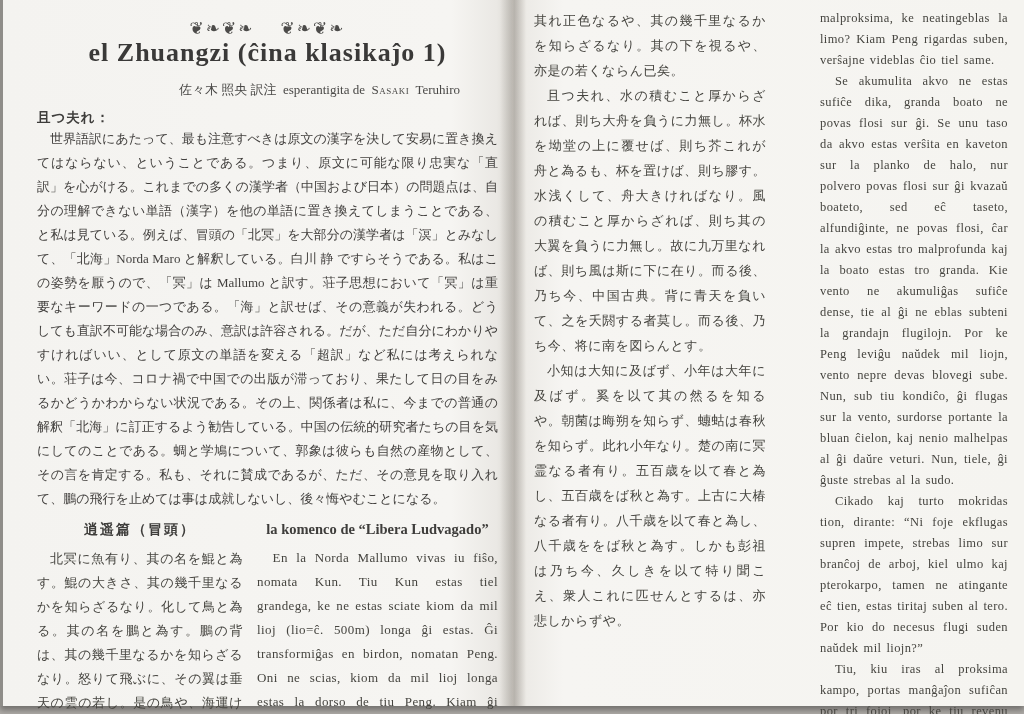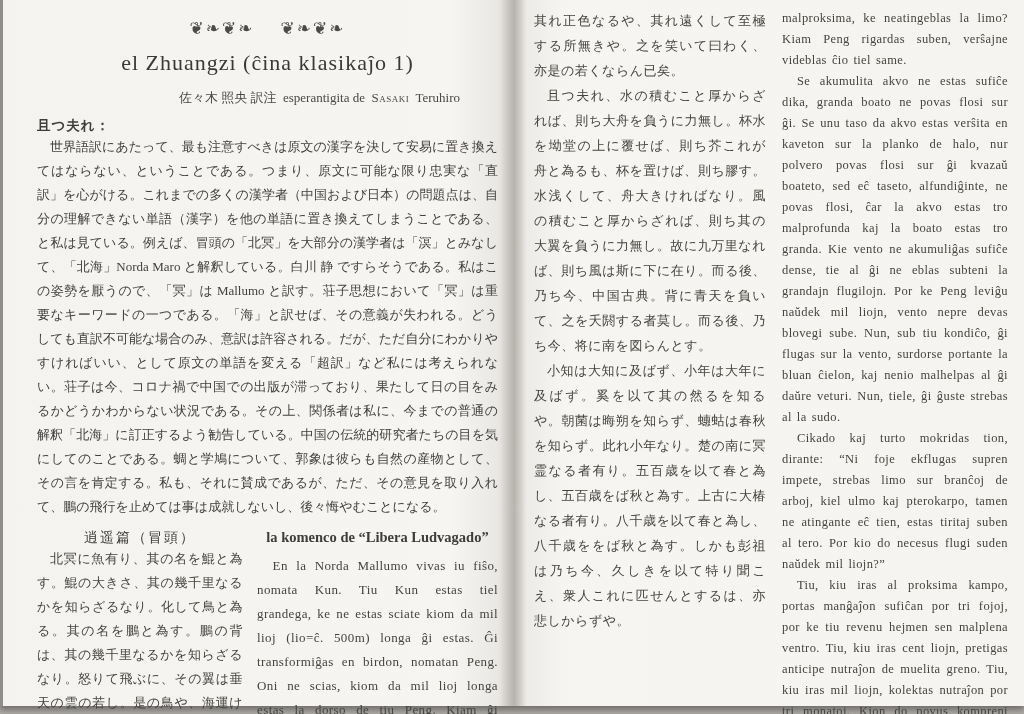--- a/index.html
+++ b/index.html
@@ -37,57 +37,57 @@
   }
   .ornament {
     font-family: "DejaVu Sans", sans-serif;
     font-size: 17px; color: #4c4b49; letter-spacing: 2px;
   }
   .main-title {
     font-size: 21px; font-weight: normal; letter-spacing: 4px;
     color: #454442; white-space: nowrap;
   }
   .subtitle {
-    text-align: center; font-weight: normal; font-size: 22px;
-    letter-spacing: 1px; margin-top: 12px; color: #3a3938;
+    text-align: center; font-weight: bold; font-size: 26px;
+    letter-spacing: 1px; color: #3a3938;
   }
   .byline {
     text-align: right; font-size: 13px; margin: 13px 38px 4px 0;
     color: #4a4947;
   }
   .byline .caps { font-variant: small-caps; letter-spacing: .5px; }
   
   .note-heading { font-weight: bold; font-size: 13.5px; margin-top: 6px; letter-spacing: 1px; }
   .note-body p {
     font-size: 13px; line-height: 24px; text-align: justify;
     text-indent: 1em; color: #413f3d;
   }
   
   .cols { display: flex; gap: 14px; margin-top: 10px; }
   .col-jp-l { width: 206px; flex: none; }
   .col-eo-l { flex: 1; }
   .col-heading-jp {
-    text-align: center; font-weight: normal; font-size: 14px;
-    letter-spacing: 2px; 
+    text-align: center; font-weight: bold; font-size: 14px;
+    letter-spacing: 2px; margin-bottom: 8px;
   }
   .col-heading-eo {
     text-align: center; font-weight: bold; font-size: 14.5px;
     margin-bottom: 8px;
   }
   .jp-body p {
     font-size: 13px; line-height: 24px; text-align: justify;
     text-indent: 1em; letter-spacing: .5px; color: #45443f;
   }
   .page-right .jp-body p { line-height: 25px; }
   .eo-body p {
     font-size: 13px; line-height: 24px; text-align: justify;
     text-indent: 1.2em; letter-spacing: .4px; word-spacing: 2px; color: #45443f;
   }
   .page-right .eo-body p {
-    font-size: 12.5px; line-height: 21px; word-spacing: 1.5px;
+    font-size: 12.5px; line-height: 21px; word-spacing: 1.5px; margin-left: 38px;
   }
   .no-indent p:first-child { text-indent: 0; }
   
   .cols-right { display: flex; gap: 16px; margin-top: 2px; }
   .col-jp-r { width: 232px; flex: none; }
   .col-eo-r { flex: 1; }
   
   .gutter {
     position: absolute; left: 500px; top: 0; width: 26px; height: 706px;
     background: linear-gradient(to right, rgba(90,85,78,0) 0%, rgba(90,85,78,.22) 45%, rgba(90,85,78,.30) 55%, rgba(90,85,78,0) 100%);
@@ -138,21 +138,21 @@
       </div>
     </div>
 
   </div>
 
   <div class="page page-right">
 
     <div class="cols-right">
       <div class="col-jp-r">
         <div class="jp-body no-indent">
-          <p>其れ正色なるや、其れ遠くして至極する所無きや。之を笑いて曰わく、亦是の若くならん已矣。</p>
+          <p>其れ正色なるや、其の幾千里なるかを知らざるなり。其の下を視るや、亦是の若くならん已矣。</p>
           <p>且つ夫れ、水の積むこと厚からざれば、則ち大舟を負うに力無し。杯水を坳堂の上に覆せば、則ち芥これが舟と為るも、杯を置けば、則ち膠す。水浅くして、舟大きければなり。風の積むこと厚からざれば、則ち其の大翼を負うに力無し。故に九万里なれば、則ち風は斯に下に在り。而る後、乃ち今、中国古典。背に青天を負いて、之を夭閼する者莫し。而る後、乃ち今、将に南を図らんとす。</p>
           <p>小知は大知に及ばず、小年は大年に及ばず。奚を以て其の然るを知るや。朝菌は晦朔を知らず、蟪蛄は春秋を知らず。此れ小年なり。楚の南に冥霊なる者有り。五百歳を以て春と為し、五百歳をば秋と為す。上古に大椿なる者有り。八千歳を以て春と為し、八千歳ををば秋と為す。しかも彭祖は乃ち今、久しきを以て特り聞こえ、衆人これに匹せんとするは、亦悲しからずや。</p>
         </div>
       </div>
       <div class="col-eo-r">
         <div class="eo-body no-indent">
           <p>malproksima, ke neatingeblas la limo? Kiam Peng rigardas suben, verŝajne videblas ĉio tiel same.</p>
           <p>Se akumulita akvo ne estas sufiĉe dika, granda boato ne povas flosi sur ĝi. Se unu taso da akvo estas verŝita en kaveton sur la planko de halo, nur polvero povas flosi sur ĝi kvazaŭ boateto, sed eĉ taseto, alfundiĝinte, ne povas flosi, ĉar la akvo estas tro malprofunda kaj la boato estas tro granda. Kie vento ne akumuliĝas sufiĉe dense, tie al ĝi ne eblas subteni la grandajn flugilojn. Por ke Peng leviĝu naŭdek mil liojn, vento nepre devas blovegi sube. Nun, sub tiu kondiĉo, ĝi flugas sur la vento, surdorse portante la bluan ĉielon, kaj nenio malhelpas al ĝi daŭre veturi. Nun, tiele, ĝi ĝuste strebas al la sudo.</p>
           <p>Cikado kaj turto mokridas tion, dirante: “Ni foje ekflugas supren impete, strebas limo sur branĉoj de arboj, kiel ulmo kaj pterokarpo, tamen ne atingante eĉ tien, estas tiritaj suben al tero. Por kio do necesus flugi suden naŭdek mil liojn?”</p>
           <p>Tiu, kiu iras al proksima kampo, portas manĝaĵon sufiĉan por tri fojoj, por ke tiu revenu hejmen sen malplena ventro. Tiu, kiu iras cent liojn, pretigas anticipe nutraĵon de muelita greno. Tiu, kiu iras mil liojn, kolektas nutraĵon por tri monatoj. Kion do povus kompreni tiuj du malgrandaj? Al malgranda scio ne eblas atingi grandan scion. Mallonga vivanto ne povas kompreni longevivulon. Kiel estas sciate pri tio? Matena fungo ne scias monaton, cikado ne scias jaron kun printempo kaj aŭtuno, ĉar ili vivas mallonge.</p>

